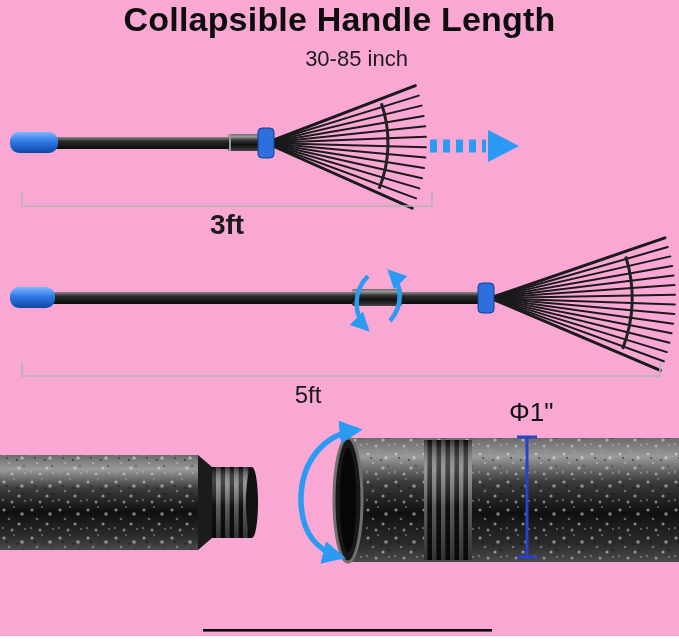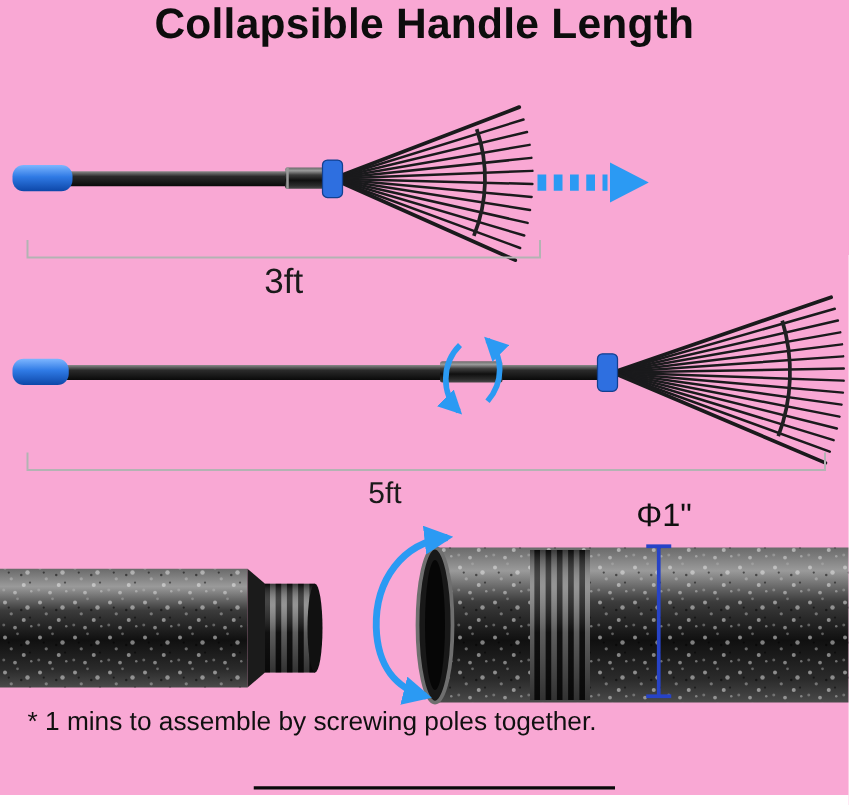--- a/index.html
+++ b/index.html
@@ -4,21 +4,21 @@
 <style>
   html,body{margin:0;padding:0;background:#fff;}
   #stage{
     position:relative;width:679px;height:636px;background:#f9a8d4;overflow:hidden;
     font-family:"Liberation Sans",sans-serif;color:#111;
   }
   #art{position:absolute;left:0;top:0;width:679px;height:644px;}
   .abs{position:absolute;white-space:nowrap;}
   .title{top:0px;left:0;right:0;text-align:center;font-size:34px;font-weight:800;color:#0d0d0d;letter-spacing:.2px;}
   .subtitle{top:46px;left:34px;right:0;text-align:center;font-size:22px;color:#1c1c1c;}
-  .len3{top:209px;left:227px;transform:translateX(-50%);font-size:28px;color:#1a1a1a;}
+  .len3{top:209px;left:227px;transform:translateX(-50%);font-size:28px;color:#1a1a1a;font-weight:bold;}
   .len5{top:381px;left:308px;transform:translateX(-50%);font-size:24px;color:#1a1a1a;}
   .dia{top:397px;left:509px;font-size:26px;color:#101010;}
   .note1{top:566px;left:22px;font-size:21px;color:#101010;}
   .note2{top:598px;left:22px;font-size:21px;color:#101010;}
 </style>
 </head>
 <body>
 
 <div id="stage">
 
@@ -161,17 +161,17 @@
         <line x1="517" y1="437" x2="537" y2="437" stroke="#2743c7" stroke-width="3"></line>
         <line x1="527" y1="437" x2="527" y2="557" stroke="#2743c7" stroke-width="3"></line>
         <line x1="517" y1="557" x2="537" y2="557" stroke="#2743c7" stroke-width="3"></line>
       </g>
     </g>
 
     <rect x="203" y="629" width="289" height="2.6" fill="#0a0a0a"></rect>
   </svg>
 
   <div class="abs title">Collapsible Handle Length</div>
+  <div class="abs subtitle">30-85 inch</div>
   <div class="abs len3">3ft</div>
   <div class="abs len5">5ft</div>
   <div class="abs dia">Φ1"</div>
-  <div class="abs note1">* 1 mins to assemble by screwing poles together.</div>
 </div>
 
 </body></html>

